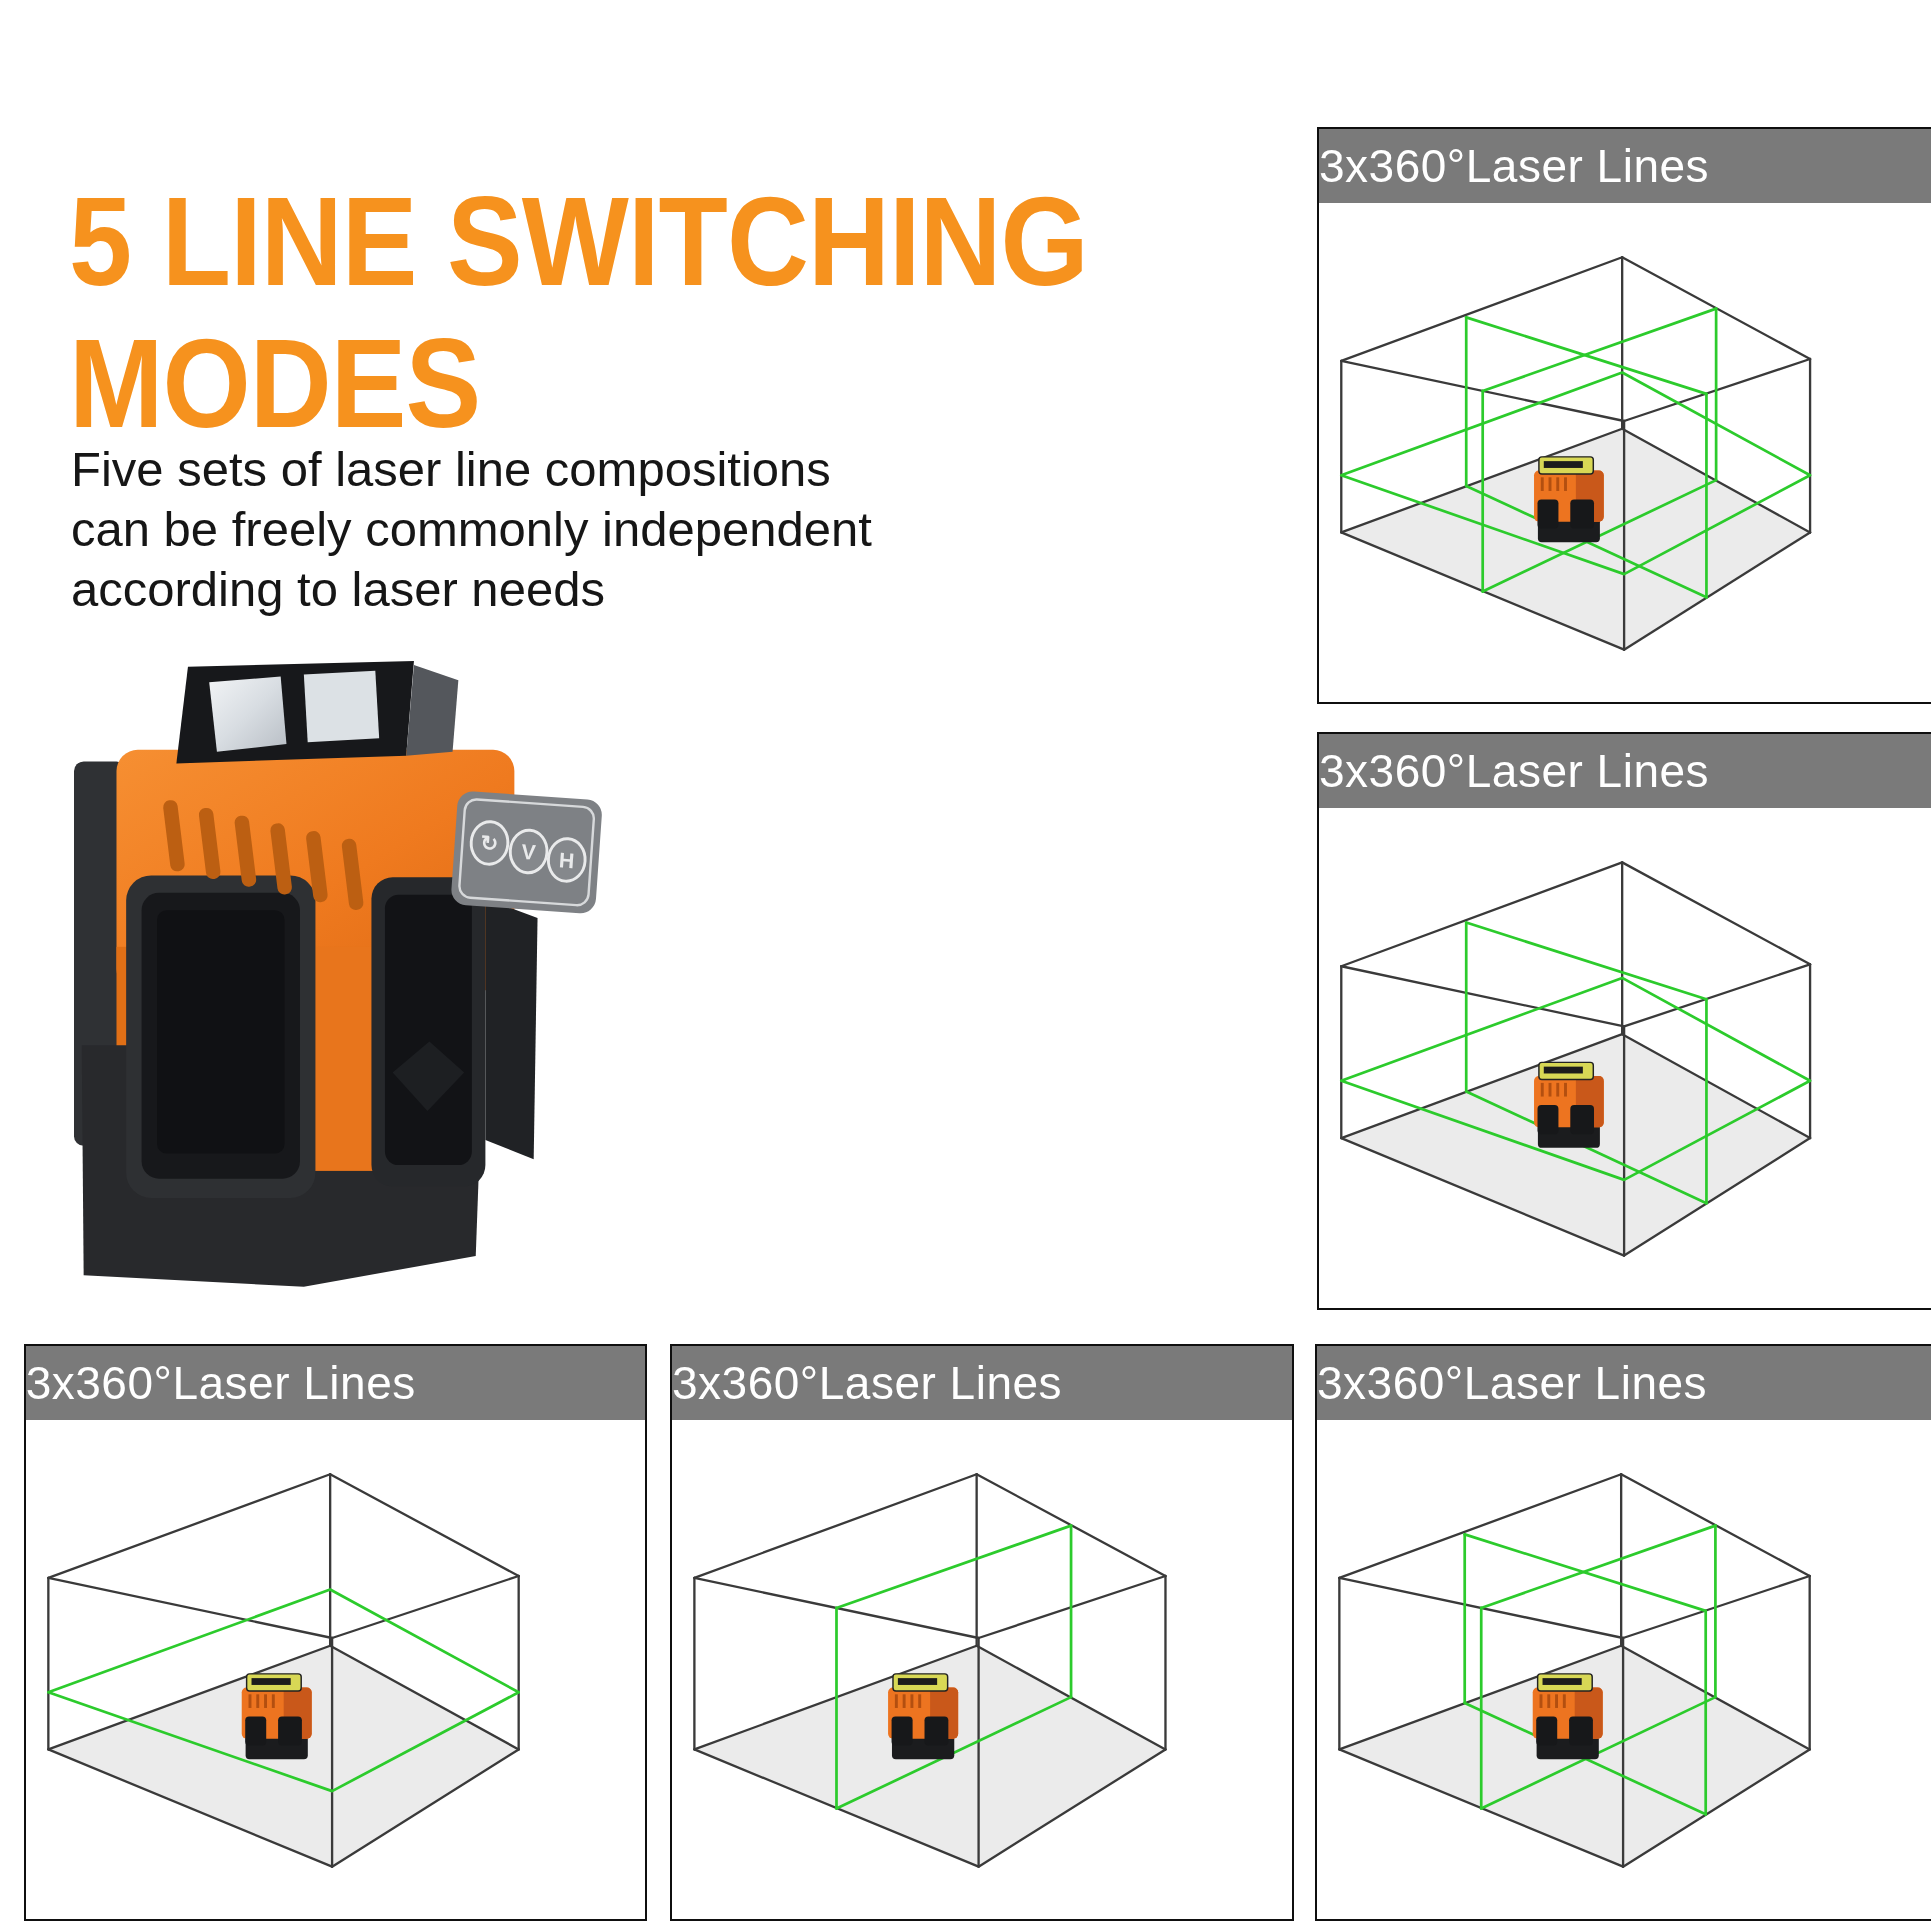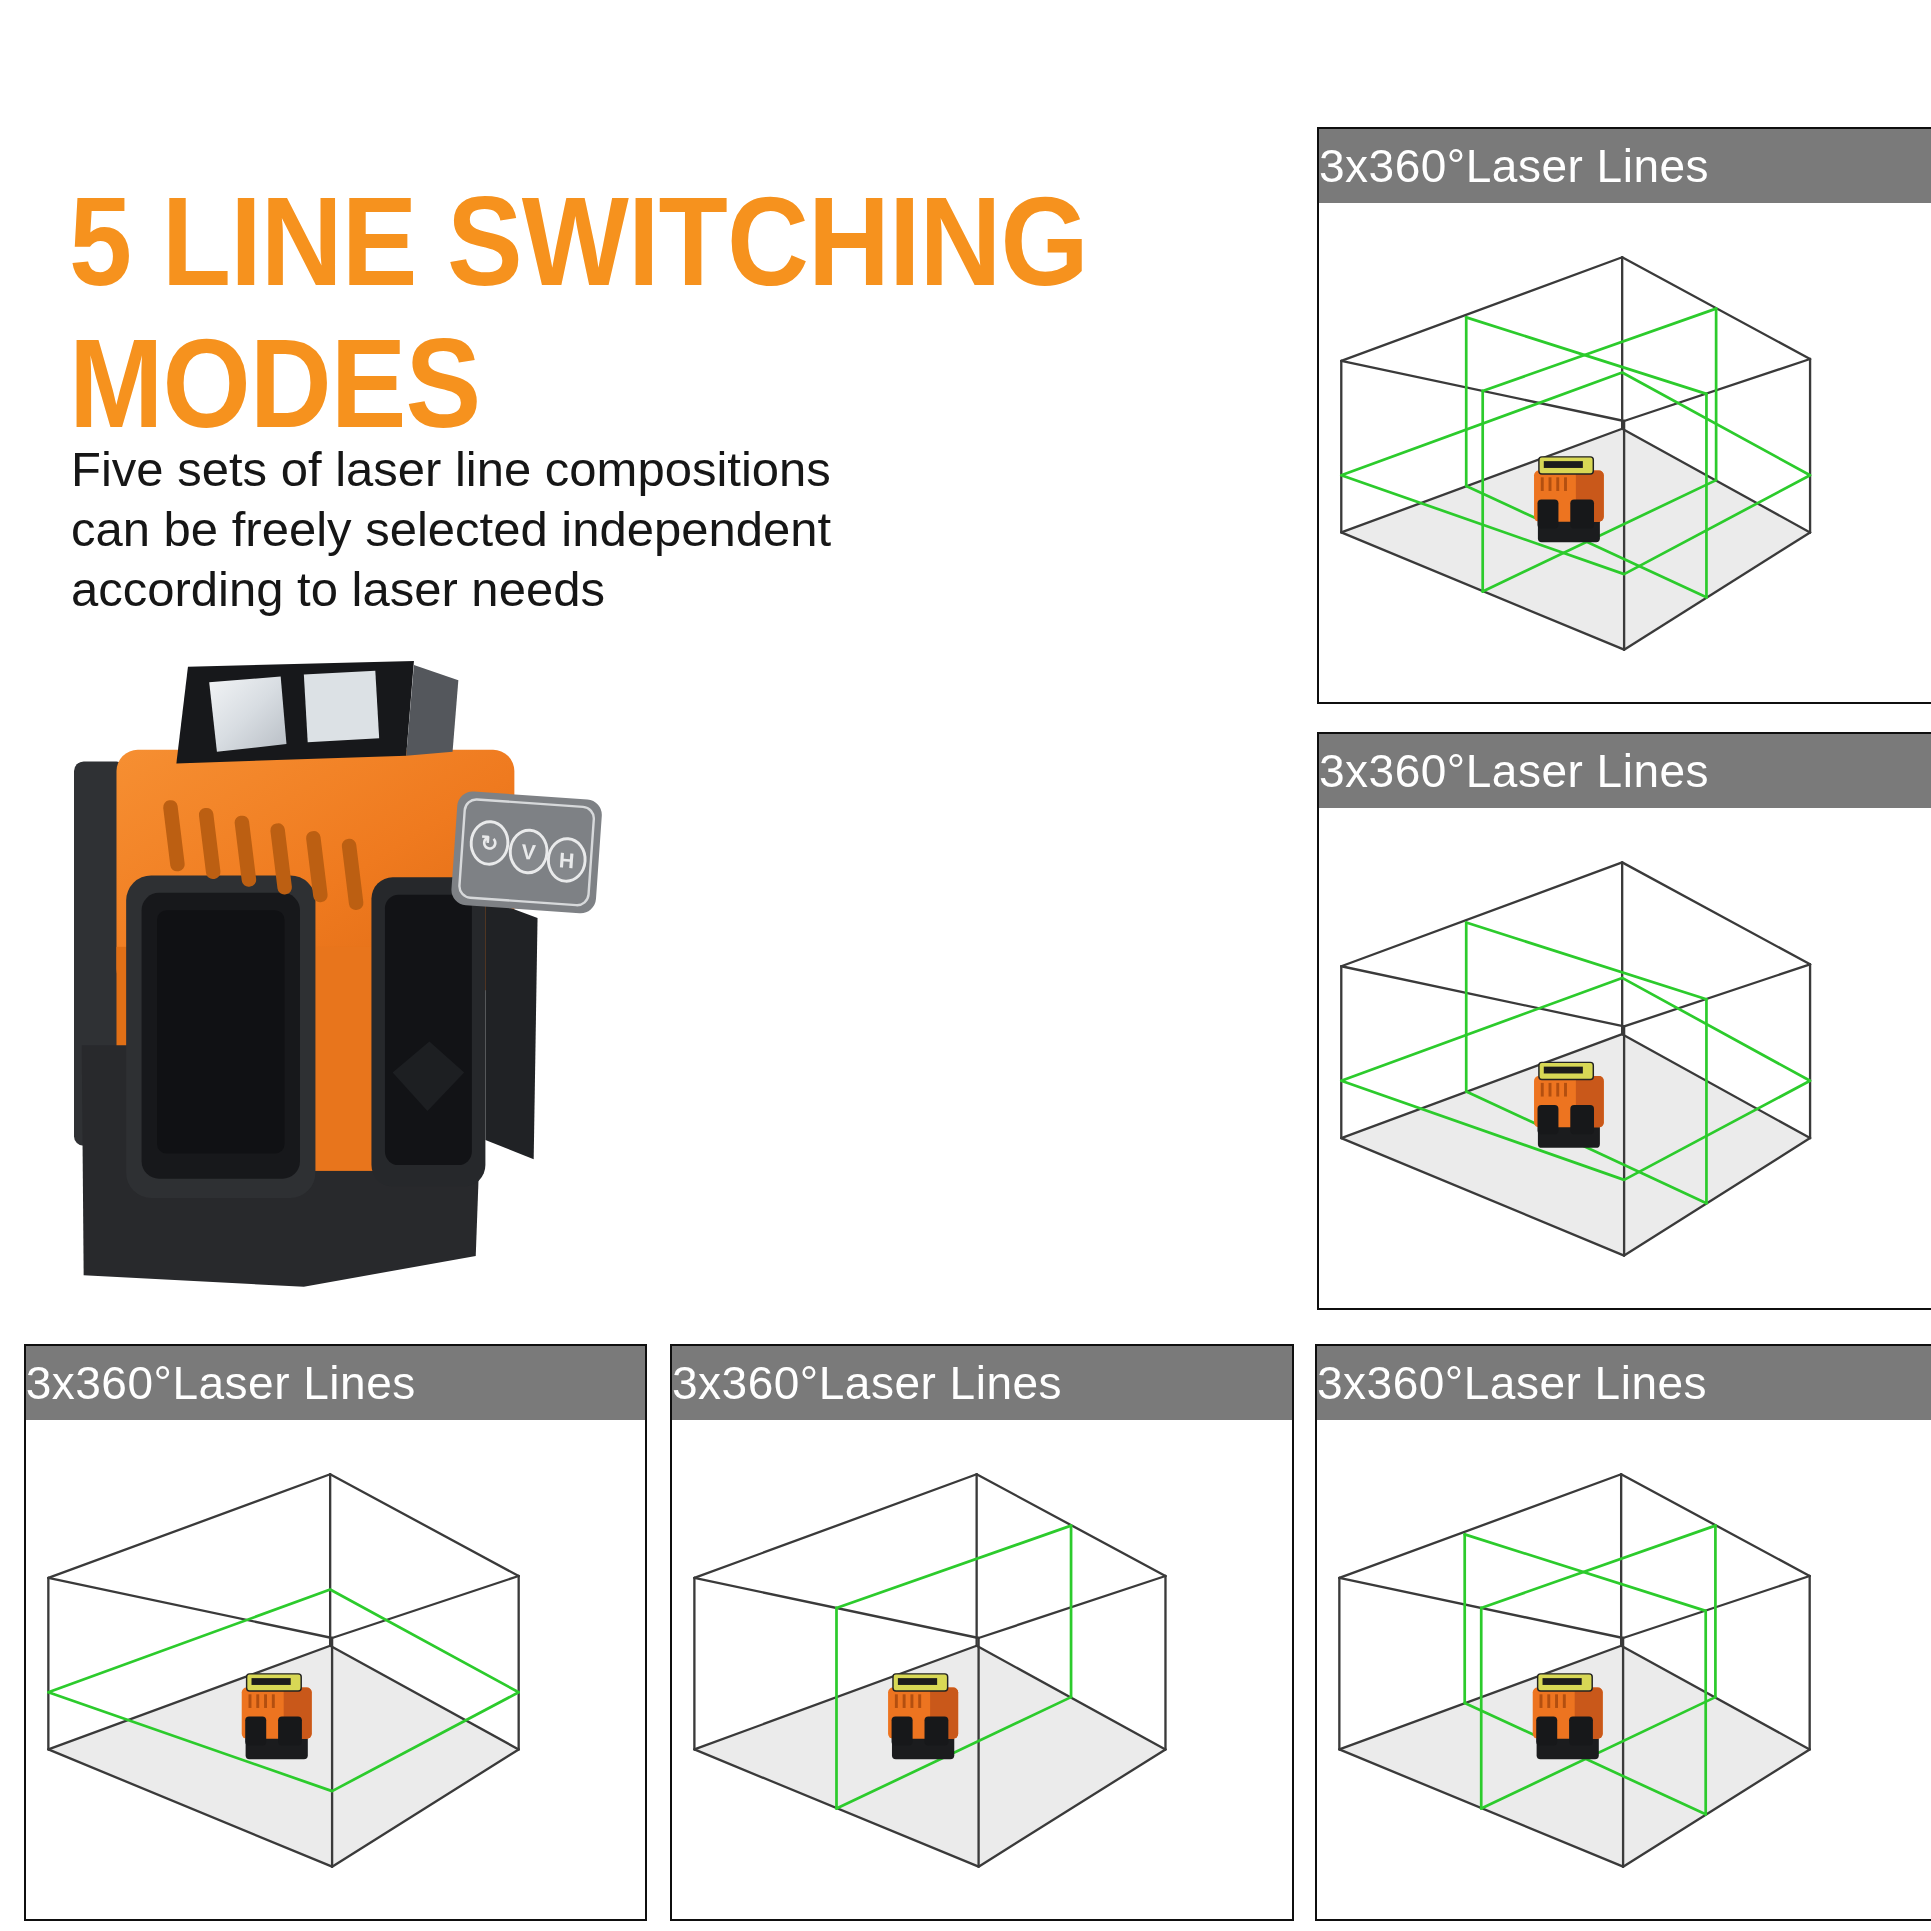--- a/index.html
+++ b/index.html
@@ -31,21 +31,21 @@
 
 <div class="canvas">
 
   <h1 class="title">
       <span class="tline">5 LINE SWITCHING</span>
       <span class="tline">MODES</span>
     </h1>
 
   <p class="desc">
     <span class="dline">Five sets of laser line compositions</span>
-    <span class="dline">can be freely selected independent</span>
+    <span class="dline">can be freely commonly independent</span>
     <span class="dline">according to laser needs</span>
   </p>
 
   <div class="product">
     <svg viewBox="0 0 700 680">
       <defs>
         <linearGradient id="bodyGrad" x1="0" y1="0" x2="1" y2="1">
           <stop offset="0" stop-color="#F68F32"></stop>
           <stop offset="0.55" stop-color="#EF7A1F"></stop>
           <stop offset="1" stop-color="#DE6A14"></stop>

